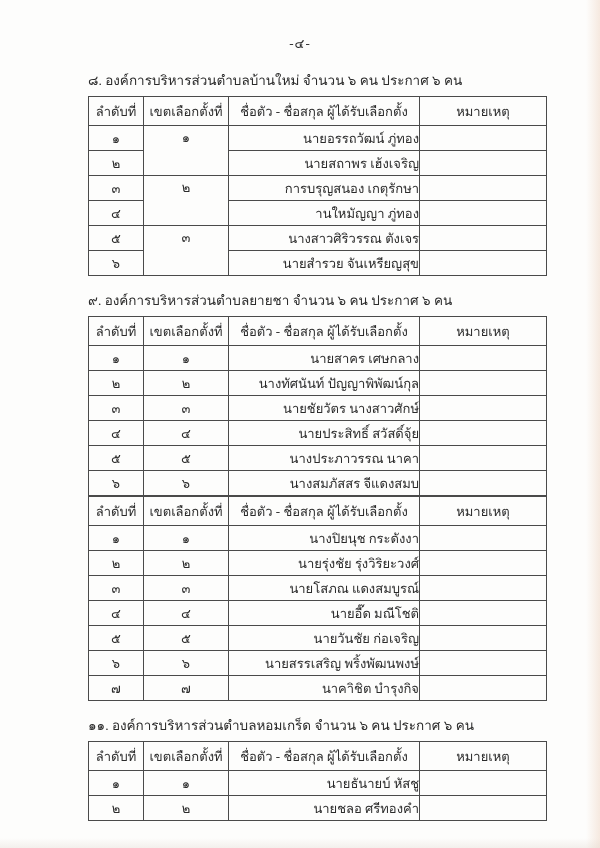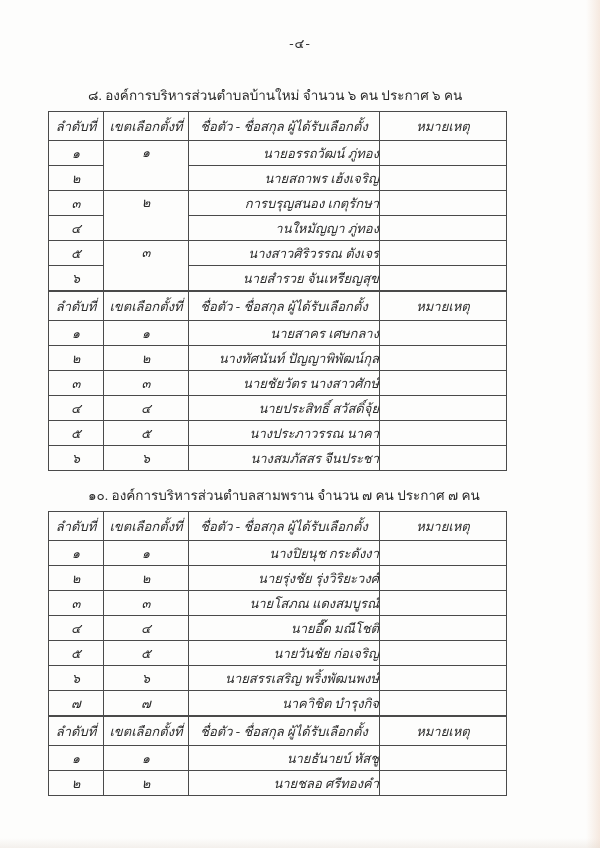--- a/index.html
+++ b/index.html
@@ -26,28 +26,27 @@
     padding-top: 33px;
     text-align: center;
     font-size: 13px;
     letter-spacing: 1px;
   }
   .section-title {
     margin: 13px 0 5px 88px;
     font-size: 13.5px;
     white-space: nowrap;
   }
-  .section-title.first { margin-top: 30px; }
+  .section-title.first { margin-top: 15px; }
   table.results {
     border-collapse: collapse;
-    margin-left: 48px;
+    margin-left: 88px;
     width: 458px;
     table-layout: fixed;
     border: 1.5px solid #3a3a3a;
-    font-style: italic;
   }
   table.results th, table.results td {
     border: 1px solid #4a4a4a;
     font-weight: normal;
     font-size: 13px;
     padding: 0;
     overflow: hidden;
   }
   table.results th {
     height: 28px;
@@ -125,20 +124,21 @@
         <td class="remark"></td>
       </tr>
       <tr>
         <td class="num">๖</td>
         <td class="name">นายสำรวย  จันเหรียญสุข</td>
         <td class="remark"></td>
       </tr>
     </tbody>
   </table>
 
+  <div class="section-title">๙. องค์การบริหารส่วนตำบลยายชา จำนวน ๖ คน ประกาศ ๖ คน</div>
   <table class="results">
     <colgroup>
         <col class="c-no">
         <col class="c-district">
         <col class="c-name">
         <col class="c-remark">
       </colgroup>
     <thead>
       <tr>
         <th>ลำดับที่</th>
@@ -174,27 +174,26 @@
       </tr>
       <tr>
         <td class="num">๕</td>
         <td class="num">๕</td>
         <td class="name">นางประภาวรรณ  นาคา</td>
         <td class="remark"></td>
       </tr>
       <tr>
         <td class="num">๖</td>
         <td class="num">๖</td>
-        <td class="name">นางสมภัสสร  จีนประชา</td>
-        <td class="remark"></td>
-      </tr>
-    </tbody>
-  </table>
-
-  <div class="section-title">๑๐. องค์การบริหารส่วนตำบลสามพราน จำนวน ๗ คน ประกาศ ๗ คน</div>
+        <td class="name">นางสมภัสสร  จีแดงสมบ</td>
+        <td class="remark"></td>
+      </tr>
+    </tbody>
+  </table>
+
   <table class="results">
     <colgroup>
         <col class="c-no">
         <col class="c-district">
         <col class="c-name">
         <col class="c-remark">
       </colgroup>
     <thead>
       <tr>
         <th>ลำดับที่</th>
@@ -242,20 +241,21 @@
       </tr>
       <tr>
         <td class="num">๗</td>
         <td class="num">๗</td>
         <td class="name">นาคาิชิต  บำรุงกิจ</td>
         <td class="remark"></td>
       </tr>
     </tbody>
   </table>
 
+  <div class="section-title">๑๑. องค์การบริหารส่วนตำบลหอมเกร็ด จำนวน ๖ คน ประกาศ ๖ คน</div>
   <table class="results">
     <colgroup>
         <col class="c-no">
         <col class="c-district">
         <col class="c-name">
         <col class="c-remark">
       </colgroup>
     <thead>
       <tr>
         <th>ลำดับที่</th>

